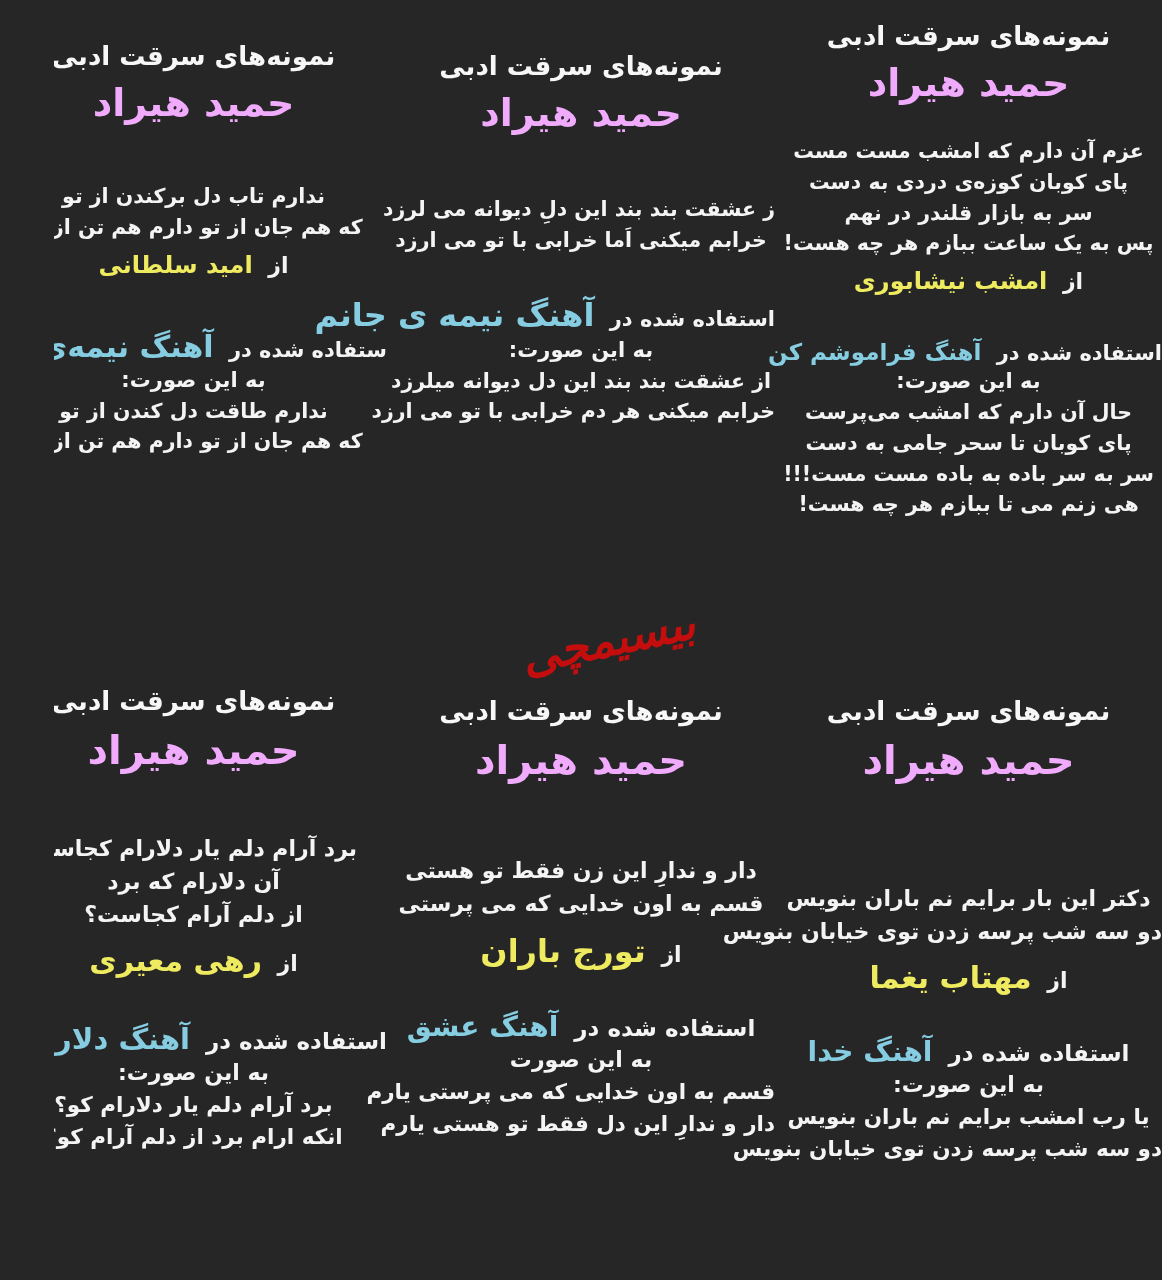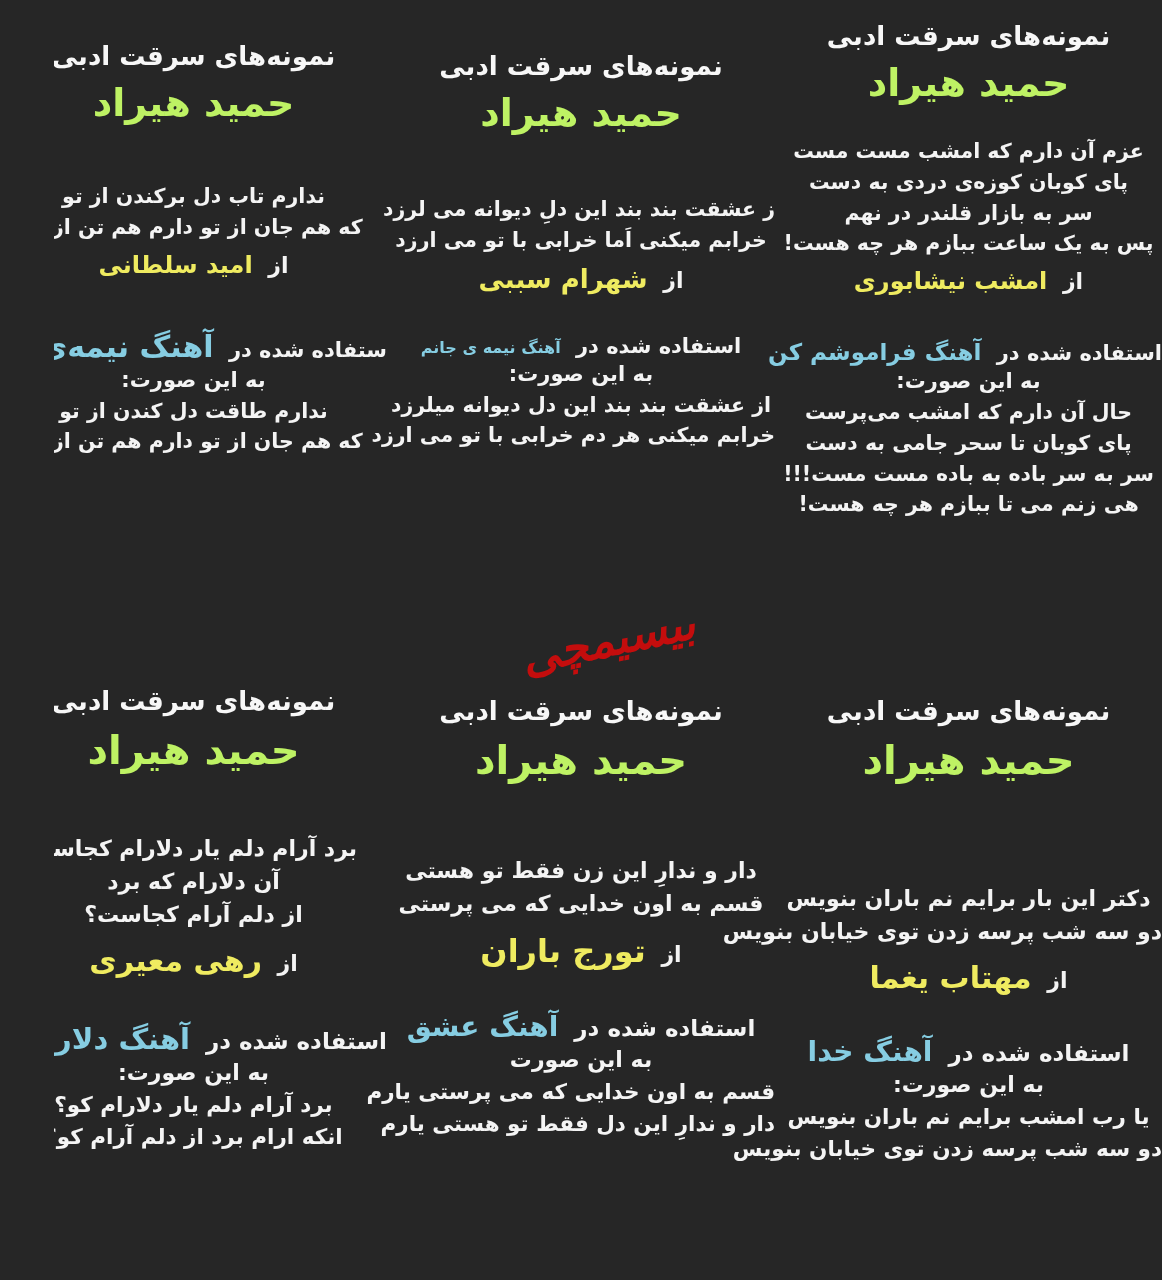--- a/index.html
+++ b/index.html
@@ -30,21 +30,21 @@
   }
   .title{
     font-size:26px;
     margin:0;
     color:#f7f7f7;
     line-height:1.25;
   }
   .name{
     font-size:38px;
     margin-top:8px;
-    color:#bef264;
+    color:#f0abfc;
     line-height:1.2;
   }
   .poem{font-size:20.5px;line-height:1.5;}
   .poem .line{white-space:nowrap;}
   .attribution{margin-top:8px;font-size:22px;white-space:nowrap;}
   .poet{color:#efeb60;margin-right:8px;}
   .usage{font-size:21px;white-space:nowrap;}
   .song{color:#86cde2;margin-right:8px;}
   .manner{font-size:21px;margin-top:4px;}
   .version{margin-top:4px;}
@@ -56,21 +56,21 @@
   .p1 .poem.orig{margin-top:30px;}
   .p2 .poem.orig{margin-top:58px;}
   .p3 .poem.orig{margin-top:55px;}
   .p1 .usage{margin-top:44px;}
   .p2 .usage{margin-top:40px;}
   .p3 .usage{margin-top:50px;}
   .p1 .poet{font-size:24px;}
   .p2 .poet{font-size:26px;}
   .p3 .poet{font-size:24px;}
   .p1 .song{font-size:23px;}
-  .p2 .song{font-size:16px;}
+  .p2 .song{font-size:32px;}
   .p3 .song{font-size:30px;}
 
   
   .row2 .title{padding-top:80px;}
   .p6 .title{padding-top:70px;}
   .row2 .name{font-size:40px;}
   .row2 .poem{font-size:22px;}
   .p4 .poem.orig{margin-top:98px;}
   .p5 .poem.orig{margin-top:70px;}
   .p6 .poem.orig{margin-top:58px;}
@@ -128,24 +128,20 @@
         </div>
     </section>
 
     <section class="panel p2">
       <h2 class="title">نمونه‌های سرقت ادبی</h2>
       <div class="name">حمید هیراد</div>
       <div class="poem orig">
           <div class="line">ز عشقت بند بند این دلِ دیوانه می لرزد</div>
           <div class="line">خرابم میکنی اَما خرابی با تو می ارزد</div>
         </div>
-      <div class="attribution">
-        <span>از</span>
-        <span class="poet">شهرام سببی</span>
-      </div>
       <div class="usage">
         <span>استفاده شده در</span>
         <span class="song">آهنگ نیمه ی جانم</span>
       </div>
       <div class="manner">به این صورت:</div>
       <div class="poem version">
           <div class="line">از عشقت بند بند این دل دیوانه میلرزد</div>
           <div class="line">خرابم میکنی هر دم خرابی با تو می ارزد</div>
         </div>
     </section>

